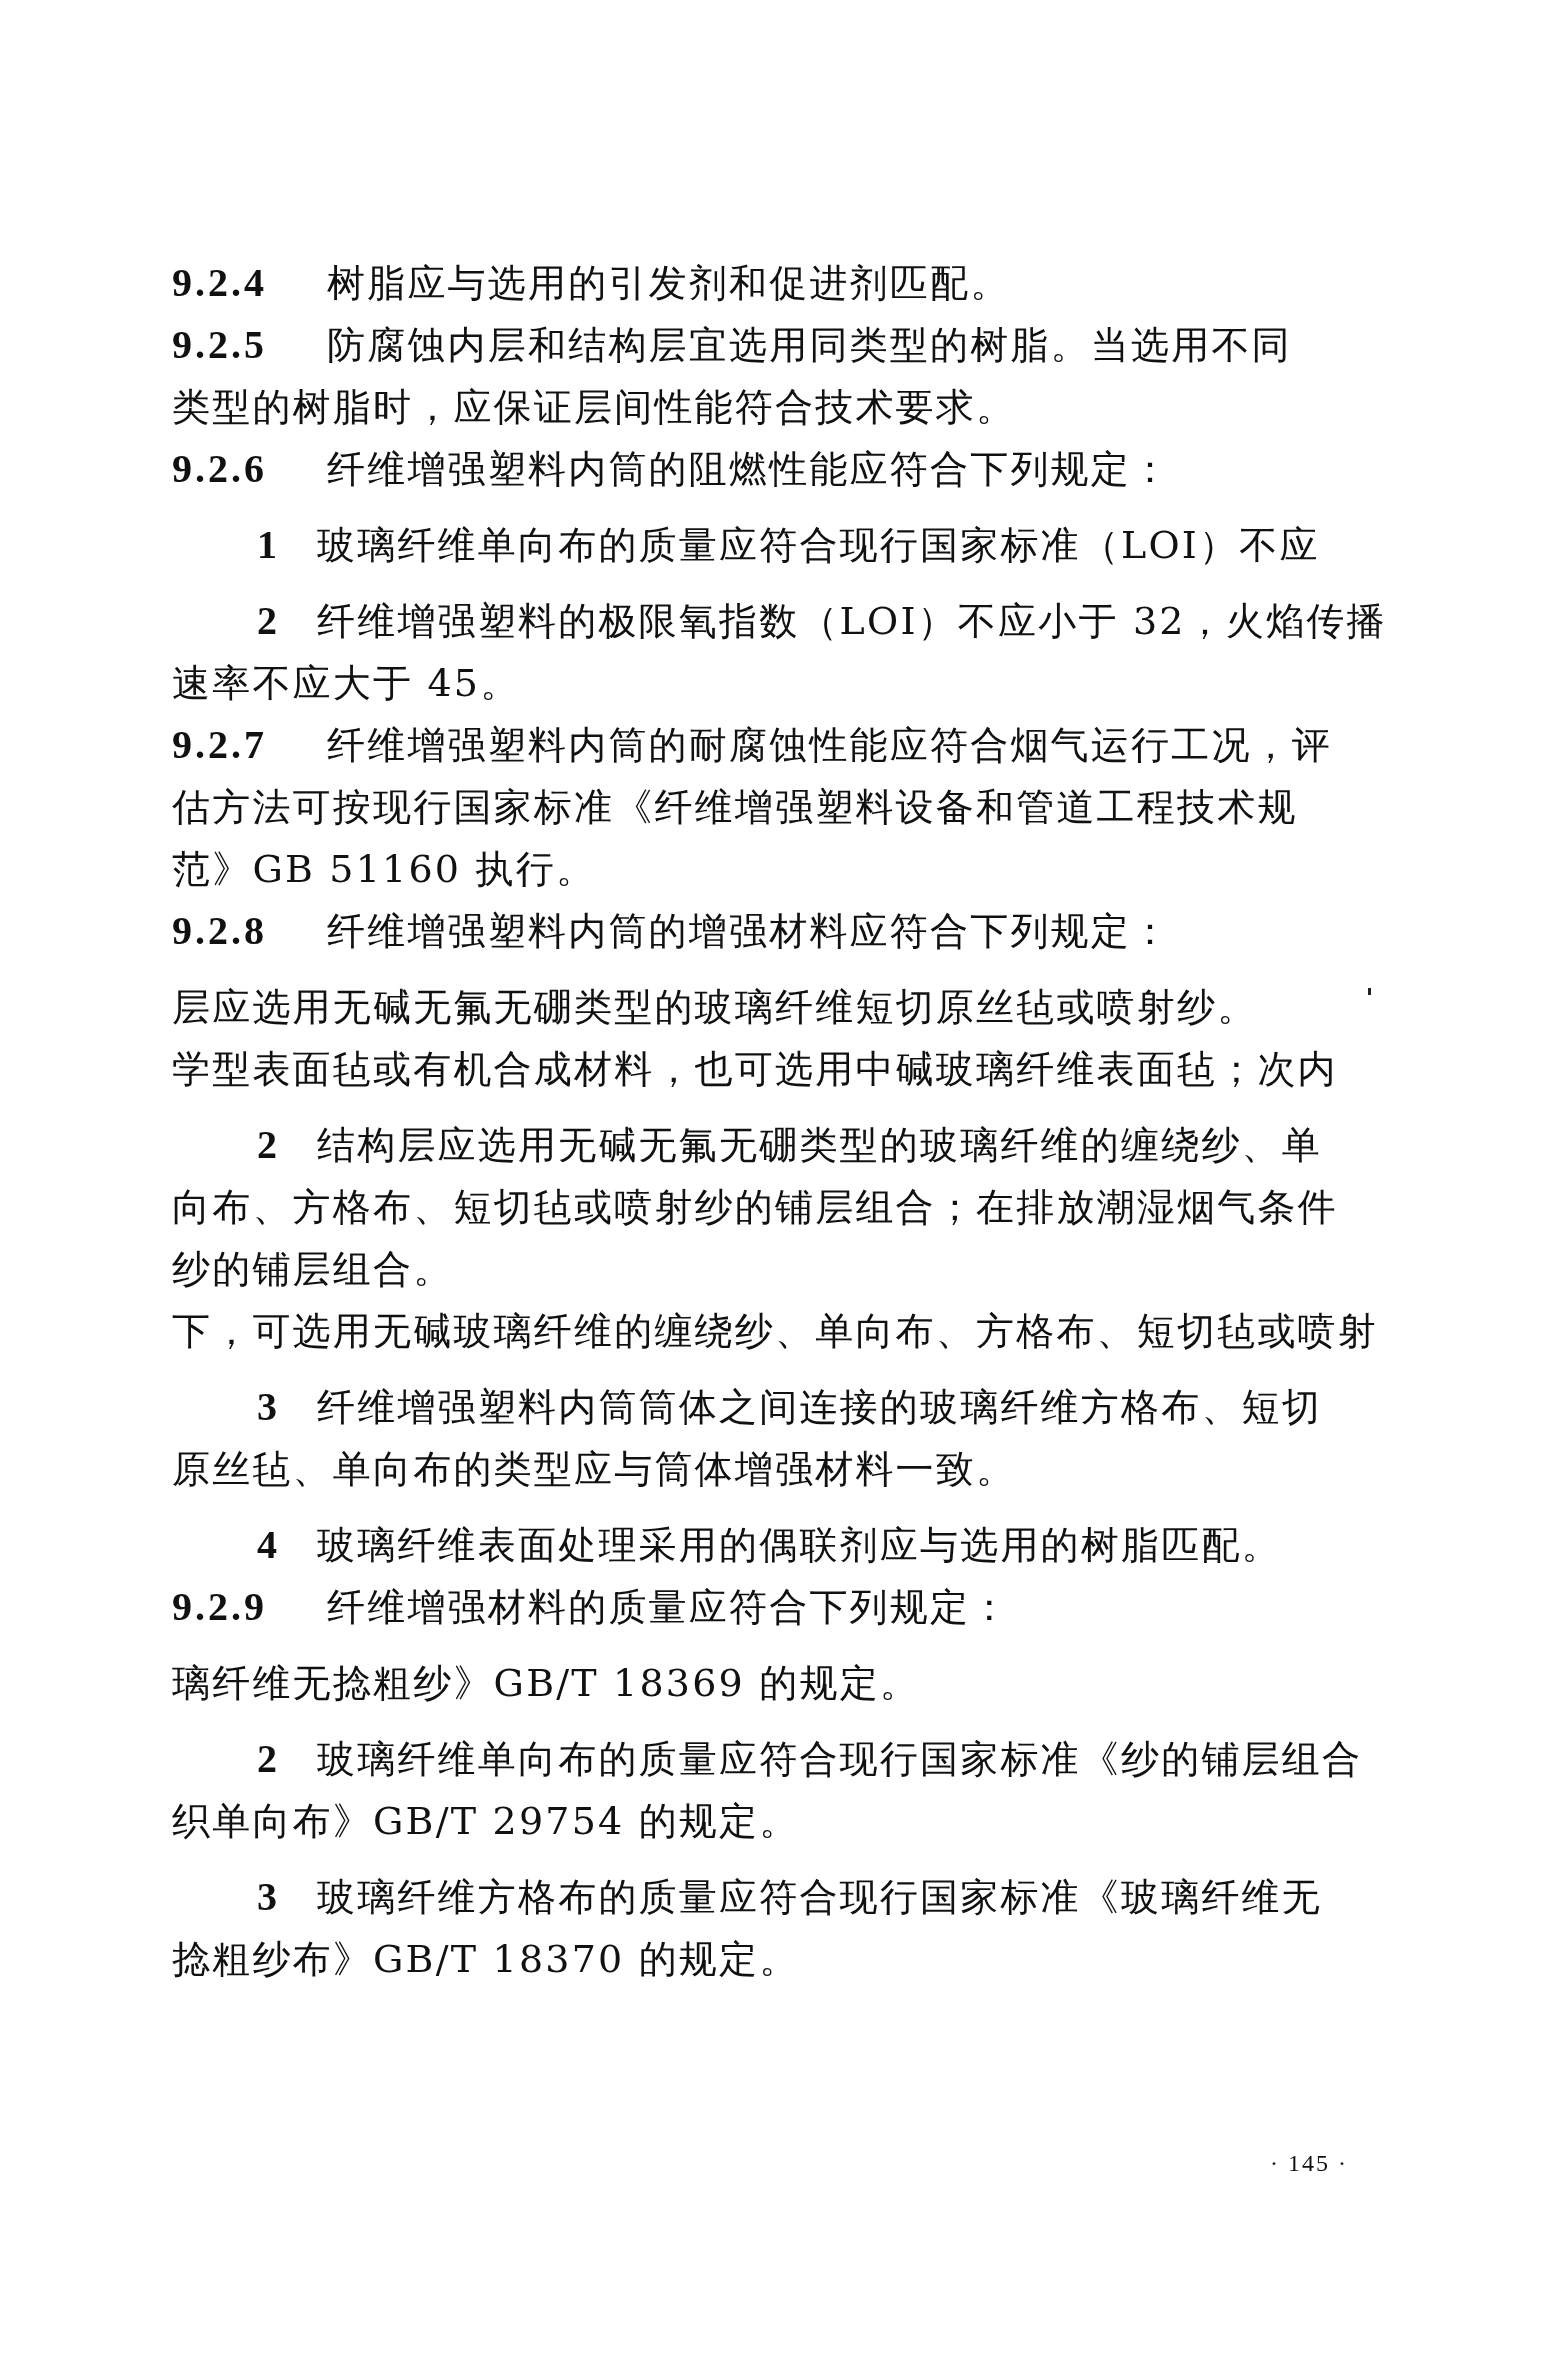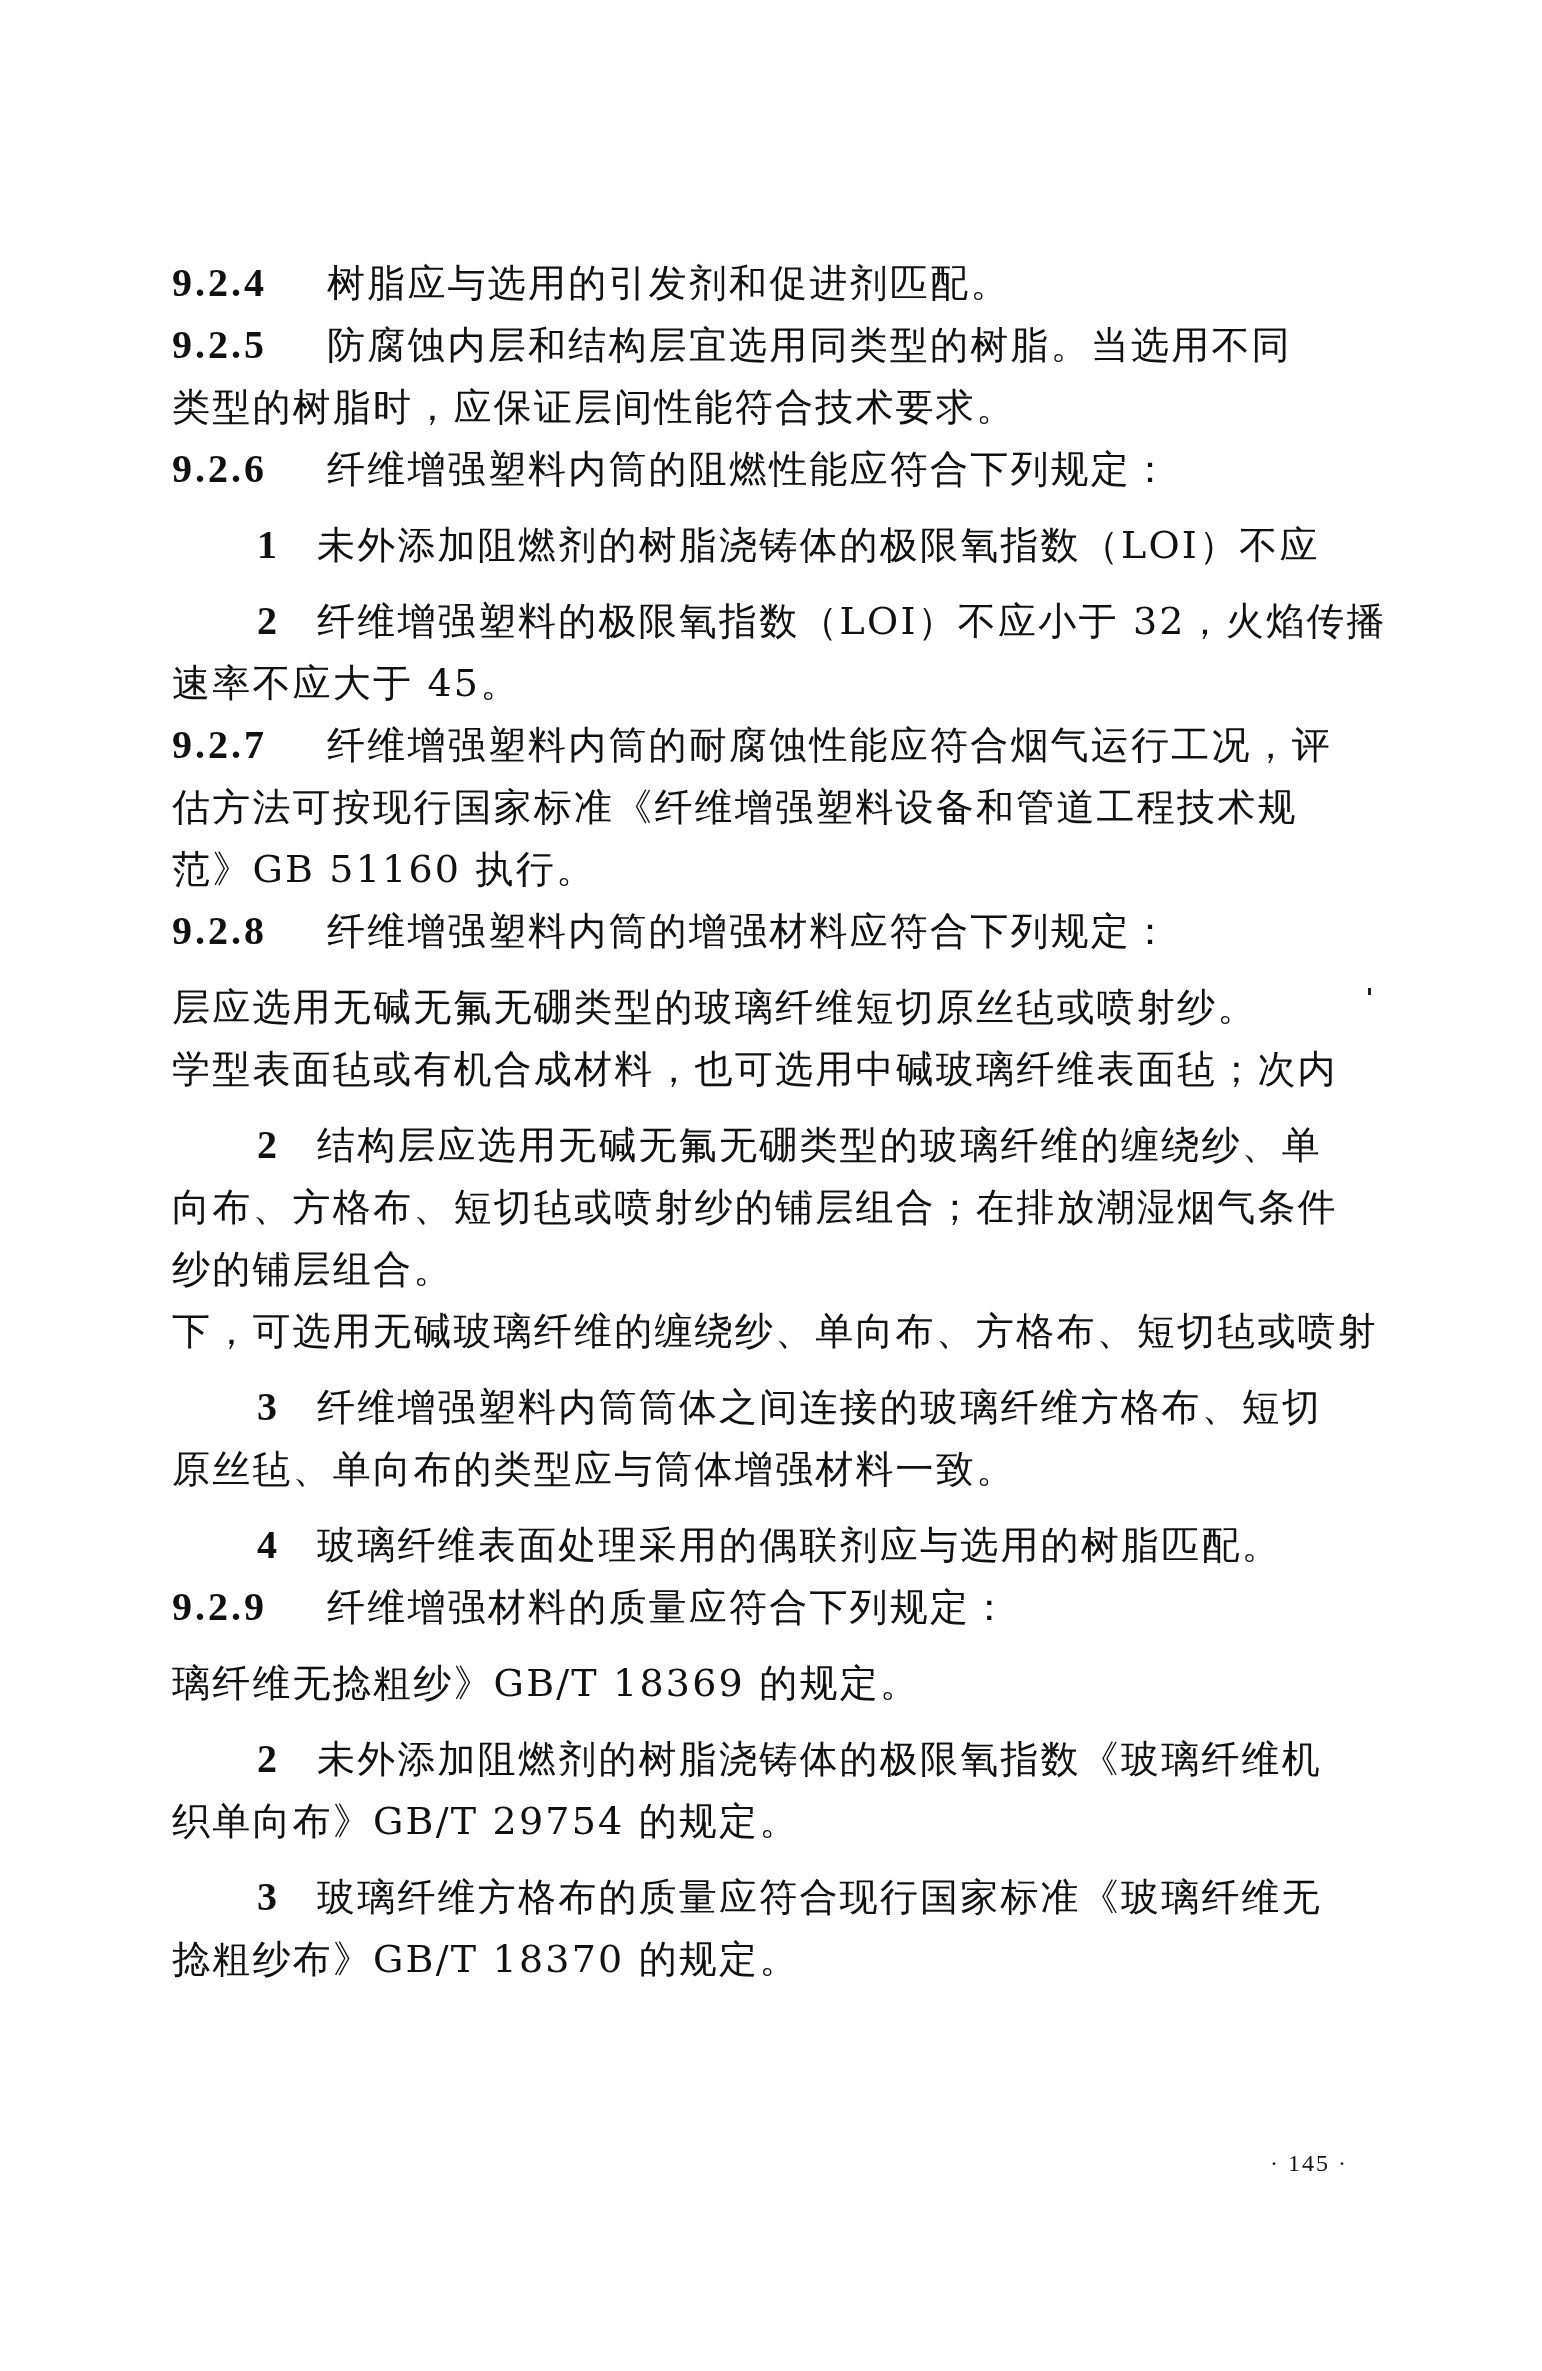--- a/index.html
+++ b/index.html
@@ -68,21 +68,21 @@
 
 <div class="page">
 
   <div class="line"><span class="clause-num">9.2.4</span><span>树脂应与选用的引发剂和促进剂匹配。</span></div>
 
   <div class="line"><span class="clause-num">9.2.5</span><span>防腐蚀内层和结构层宜选用同类型的树脂。当选用不同</span></div>
   <div class="line">类型的树脂时，应保证层间性能符合技术要求。</div>
 
   <div class="line"><span class="clause-num">9.2.6</span><span>纤维增强塑料内筒的阻燃性能应符合下列规定：</span></div>
   <div class="gap-small"></div>
-  <div class="line"><span class="item-num">1</span><span>未外添加阻燃剂的树脂浇铸体的极限氧指数（LOI）不应</span></div>
+  <div class="line"><span class="item-num">1</span><span>玻璃纤维单向布的质量应符合现行国家标准（LOI）不应</span></div>
   <div class="gap-small"></div>
   <div class="line"><span class="item-num">2</span><span>纤维增强塑料的极限氧指数（LOI）不应小于 32，火焰传播</span></div>
   <div class="line">速率不应大于 45。</div>
 
   <div class="line"><span class="clause-num">9.2.7</span><span>纤维增强塑料内筒的耐腐蚀性能应符合烟气运行工况，评</span></div>
   <div class="line">估方法可按现行国家标准《纤维增强塑料设备和管道工程技术规</div>
   <div class="line">范》GB 51160 执行。</div>
 
   <div class="line"><span class="clause-num">9.2.8</span><span>纤维增强塑料内筒的增强材料应符合下列规定：</span></div>
   <div class="gap-small"></div>
@@ -96,21 +96,21 @@
   <div class="gap-small"></div>
   <div class="line"><span class="item-num">3</span><span>纤维增强塑料内筒筒体之间连接的玻璃纤维方格布、短切</span></div>
   <div class="line">原丝毡、单向布的类型应与筒体增强材料一致。</div>
   <div class="gap-small"></div>
   <div class="line"><span class="item-num">4</span><span>玻璃纤维表面处理采用的偶联剂应与选用的树脂匹配。</span></div>
 
   <div class="line"><span class="clause-num">9.2.9</span><span>纤维增强材料的质量应符合下列规定：</span></div>
   <div class="gap-small"></div>
   <div class="line">璃纤维无捻粗纱》GB/T 18369 的规定。</div>
   <div class="gap-small"></div>
-  <div class="line"><span class="item-num">2</span><span>未外添加阻燃剂的树脂浇铸体的极限氧指数《玻璃纤维机</span></div>
+  <div class="line"><span class="item-num">2</span><span>玻璃纤维单向布的质量应符合现行国家标准《纱的铺层组合</span></div>
   <div class="line">织单向布》GB/T 29754 的规定。</div>
   <div class="gap-small"></div>
   <div class="line"><span class="item-num">3</span><span>玻璃纤维方格布的质量应符合现行国家标准《玻璃纤维无</span></div>
   <div class="line">捻粗纱布》GB/T 18370 的规定。</div>
 </div>
 
 <div class="stray-mark"></div>
 
 <div class="page-number">· 145 ·</div>
 

